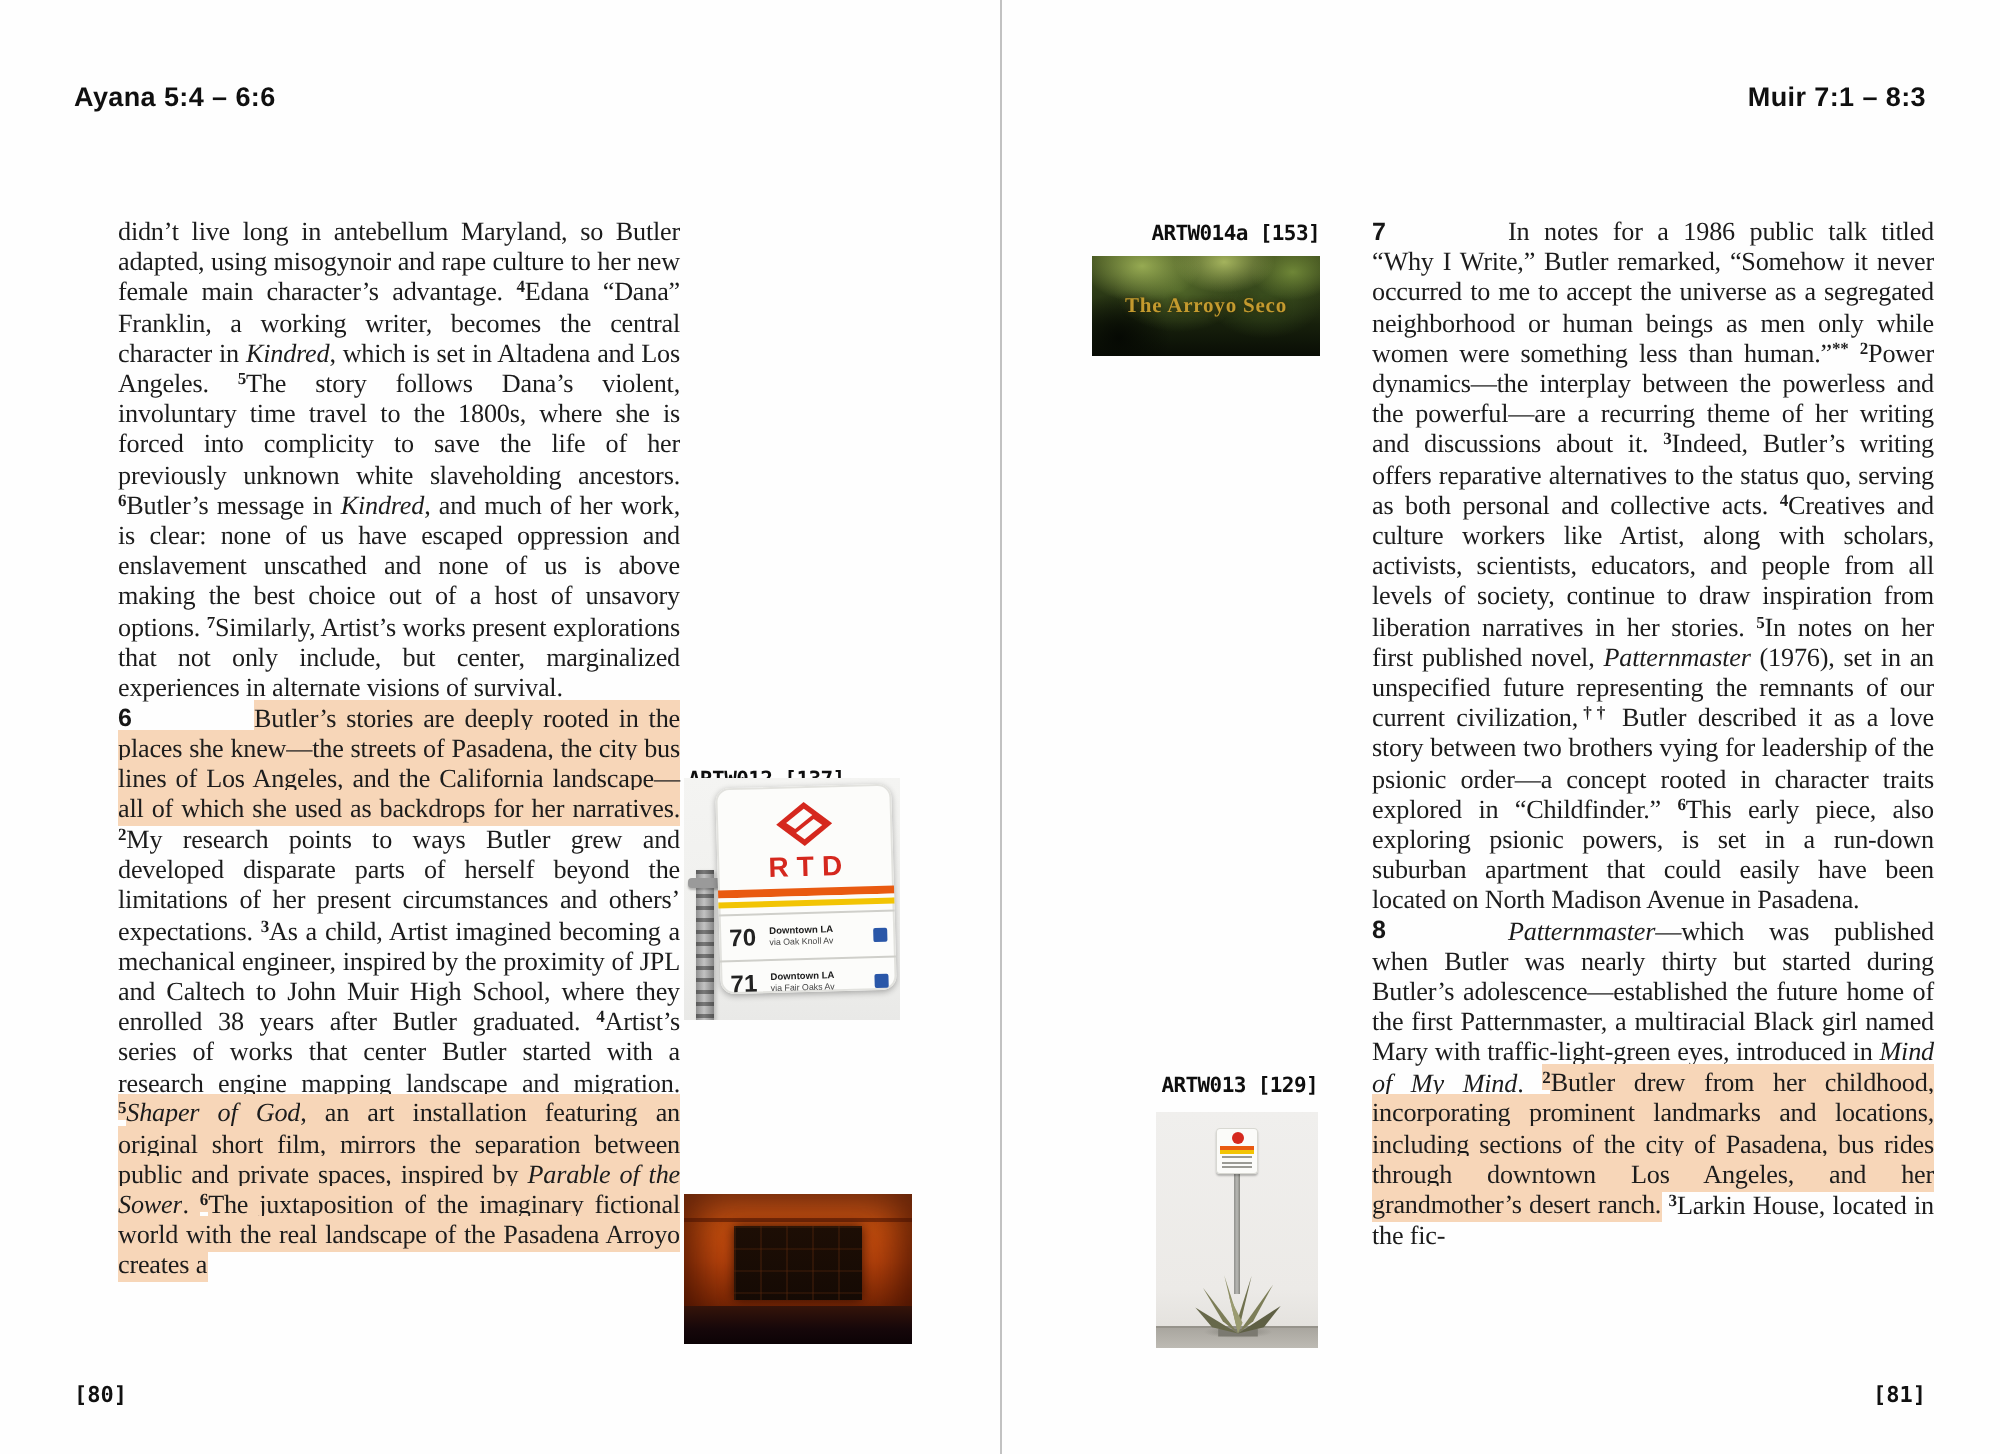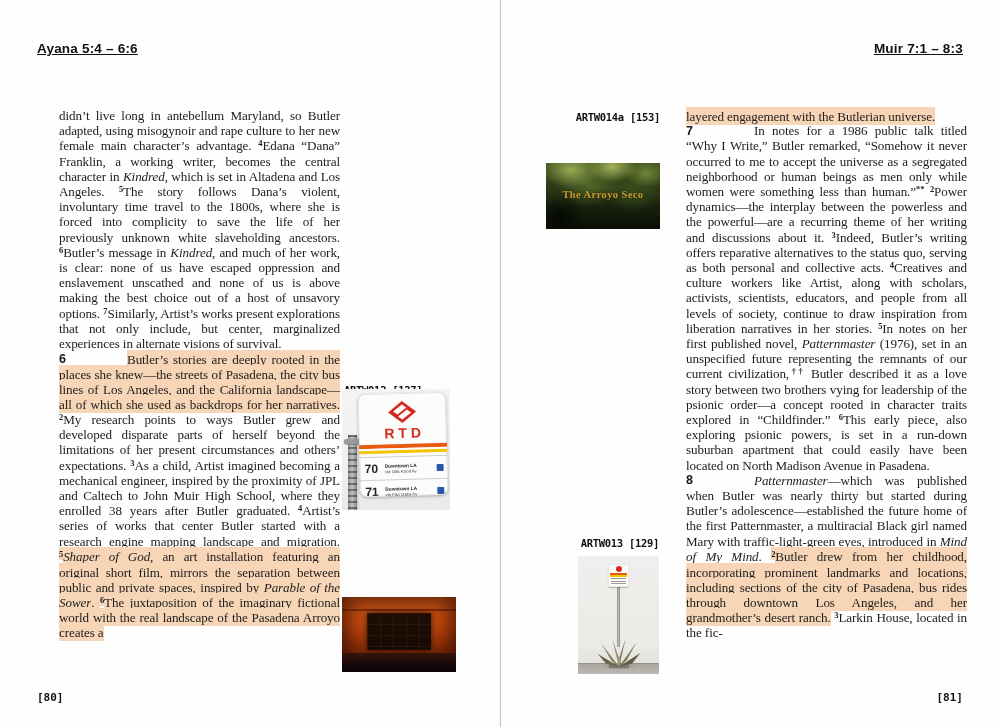--- a/index.html
+++ b/index.html
@@ -7,21 +7,21 @@
     width:1000px; height:727px; background:#ffffff; overflow:hidden;
     font-family:"Liberation Serif", serif; color:#1f1f1f;
     -webkit-font-smoothing:antialiased;
   }
   .spread { position:relative; width:1000px; height:727px; background:#fefefe; }
   .gutter { position:absolute; left:500px; top:0; width:1px; height:727px; background:#c2c2c2; }
 
   .header {
     position:absolute; top:41px;
     font-family:"Liberation Sans", sans-serif; font-weight:700; font-size:13.5px;
-    letter-spacing:.2px; color:#101010; white-space:nowrap;text-decoration:underline;
+    letter-spacing:.2px; color:#101010; white-space:nowrap;
   }
   .header-left { left:37px; }
   .header-right { right:37px; }
 
   .textcol {
     position:absolute; top:108px; width:281px;
     font-size:13.1px; line-height:15.2px; text-align:justify;
     color:#1c1c1c; letter-spacing:-0.1px;
   }
   .textcol-left { left:37px;margin-left:22px; }
@@ -96,30 +96,29 @@
     background:
       repeating-linear-gradient(90deg, rgba(90,40,12,.35) 0 1px, transparent 1px 13px),
       repeating-linear-gradient(180deg, rgba(90,40,12,.3) 0 1px, transparent 1px 11px),
       linear-gradient(180deg,#1d0e05 0%,#150a04 100%);
     box-shadow:0 0 6px rgba(30,6,0,.8);
   }
   .room-floor { position:absolute; left:0; bottom:0; width:100%; height:26%; background:linear-gradient(180deg,#35140a 0%,#16070a 60%,#0c0306 100%); }
 
   
   .artw014a {
-    left:546px; top:128px; width:114px; height:66px;
+    left:546px; top:128px; width:114px; height:50px;
     background:
       radial-gradient(42px 26px at 22% 10%, rgba(155,175,85,.95), rgba(155,175,85,0) 70%),
       radial-gradient(36px 22px at 58% 6%, rgba(175,190,100,.9), rgba(175,190,100,0) 70%),
       radial-gradient(30px 20px at 88% 16%, rgba(120,145,60,.85), rgba(120,145,60,0) 70%),
       radial-gradient(46px 30px at 38% 34%, rgba(95,120,48,.7), rgba(95,120,48,0) 70%),
       radial-gradient(40px 26px at 76% 46%, rgba(70,95,36,.6), rgba(70,95,36,0) 70%),
       radial-gradient(34px 30px at 12% 82%, rgba(5,8,3,.95), rgba(5,8,3,0) 75%),
       linear-gradient(180deg,#42521f 0%,#2c3a16 38%,#17200c 68%,#090d05 100%);
-    margin-top: 35px;
   }
   .arroyo-title {
     position:absolute; top:40%; left:0; width:100%; text-align:center;
     font-family:"Liberation Serif", serif; font-weight:700; font-size:10.5px;
     color:#c49a2e; letter-spacing:.4px; text-shadow:0 0 3px rgba(40,30,5,.9);
   }
 
   
   .artw013 { left:578px; top:556px; width:81px; height:118px; background:linear-gradient(180deg,#f0efed 0%,#eceae7 75%,#e4e2de 91%); }
   .a13-floor { position:absolute; left:0; bottom:0; width:100%; height:10px; background:linear-gradient(180deg,#a9a69f 0%,#bdbab3 100%); border-top:1px solid #96938b; }
@@ -191,21 +190,20 @@
     <div class="room-beam"></div>
     <div class="room-panel"></div>
     <div class="room-floor"></div>
   </div>
 
   <div class="pagenum pagenum-left">[80]</div>
 
   <div class="header header-right">Muir 7:1 – 8:3</div>
 
   <div class="textcol textcol-right">
-      <div class="para"><span class="hl">layered engagement with the Butlerian universe.</span></div>
       <div class="para numbered"><span class="verse-num">7</span><span>In notes for a 1986 public talk titled “Why I Write,” Butler remarked, “Somehow it never occurred to me to accept the universe as a segregated neighborhood or human beings as men only while women were something less than human.”</span><span class="sup">**</span><span> </span><span class="sup">2</span><span>Power dynamics—the interplay between the powerless and the powerful—are a recurring theme of her writing and discussions about it. </span><span class="sup">3</span><span>Indeed, Butler’s writing offers reparative alternatives to the status quo, serving as both personal and collective acts. </span><span class="sup">4</span><span>Creatives and culture workers like Artist, along with scholars, activists, scientists, educators, and people from all levels of society, continue to draw inspiration from liberation narratives in her stories. </span><span class="sup">5</span><span>In notes on her first published novel, </span><span class="it">Patternmaster</span><span> (1976), set in an unspecified future representing the remnants of our current civilization,</span><span class="sup">††</span><span> Butler described it as a love story between two brothers vying for leadership of the psionic order—a concept rooted in character traits explored in “Childfinder.” </span><span class="sup">6</span><span>This early piece, also exploring psionic powers, is set in a run-down suburban apartment that could easily have been located on North Madison Avenue in Pasadena.</span></div>
       <div class="para numbered"><span class="verse-num">8</span><span class="it">Patternmaster</span><span>—which was published when Butler was nearly thirty but started during Butler’s adolescence—established the future home of the first Patternmaster, a multiracial Black girl named Mary with traffic-light-green eyes, introduced in </span><span class="it">Mind of My Mind</span><span>. </span><span class="sup hl">2</span><span class="hl">Butler drew from her childhood, incorporating prominent landmarks and locations, including sections of the city of Pasadena, bus rides through downtown Los Angeles, and her grandmother’s desert ranch.</span><span> </span><span class="sup">3</span><span>Larkin House, located in the fic-</span></div>
     </div>
 
   <div class="art-caption" style="right:340px; top:111px;">ARTW014a [153]</div>
   <div class="art artw014a">
     <div class="arroyo-title">The Arroyo Seco</div>
   </div>
 
   <div class="art-caption" style="right:341px; top:537px;">ARTW013 [129]</div>

